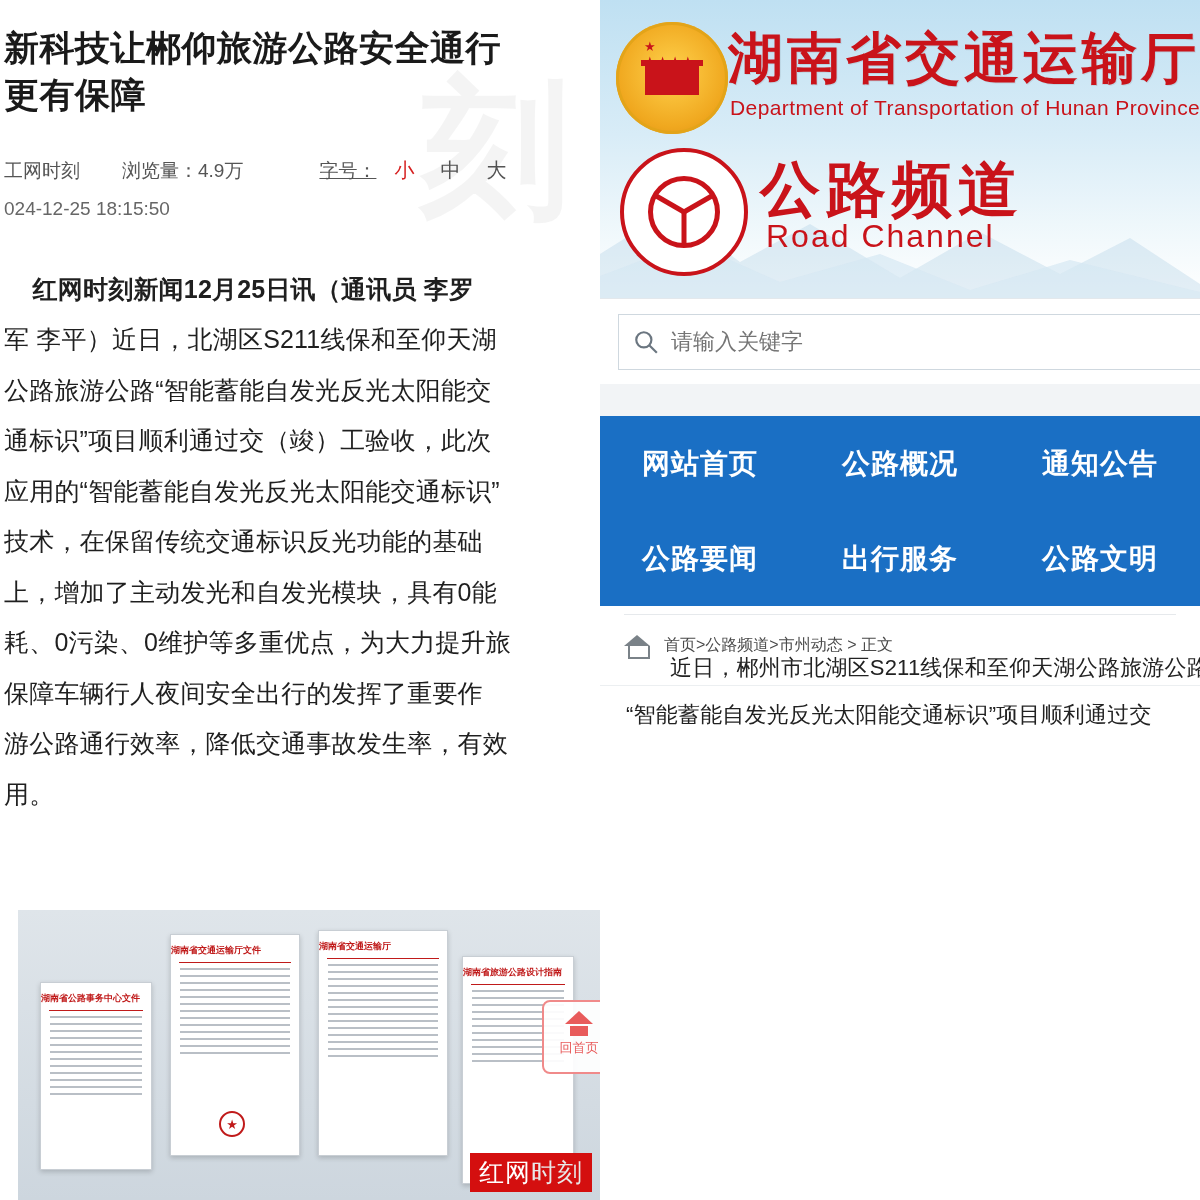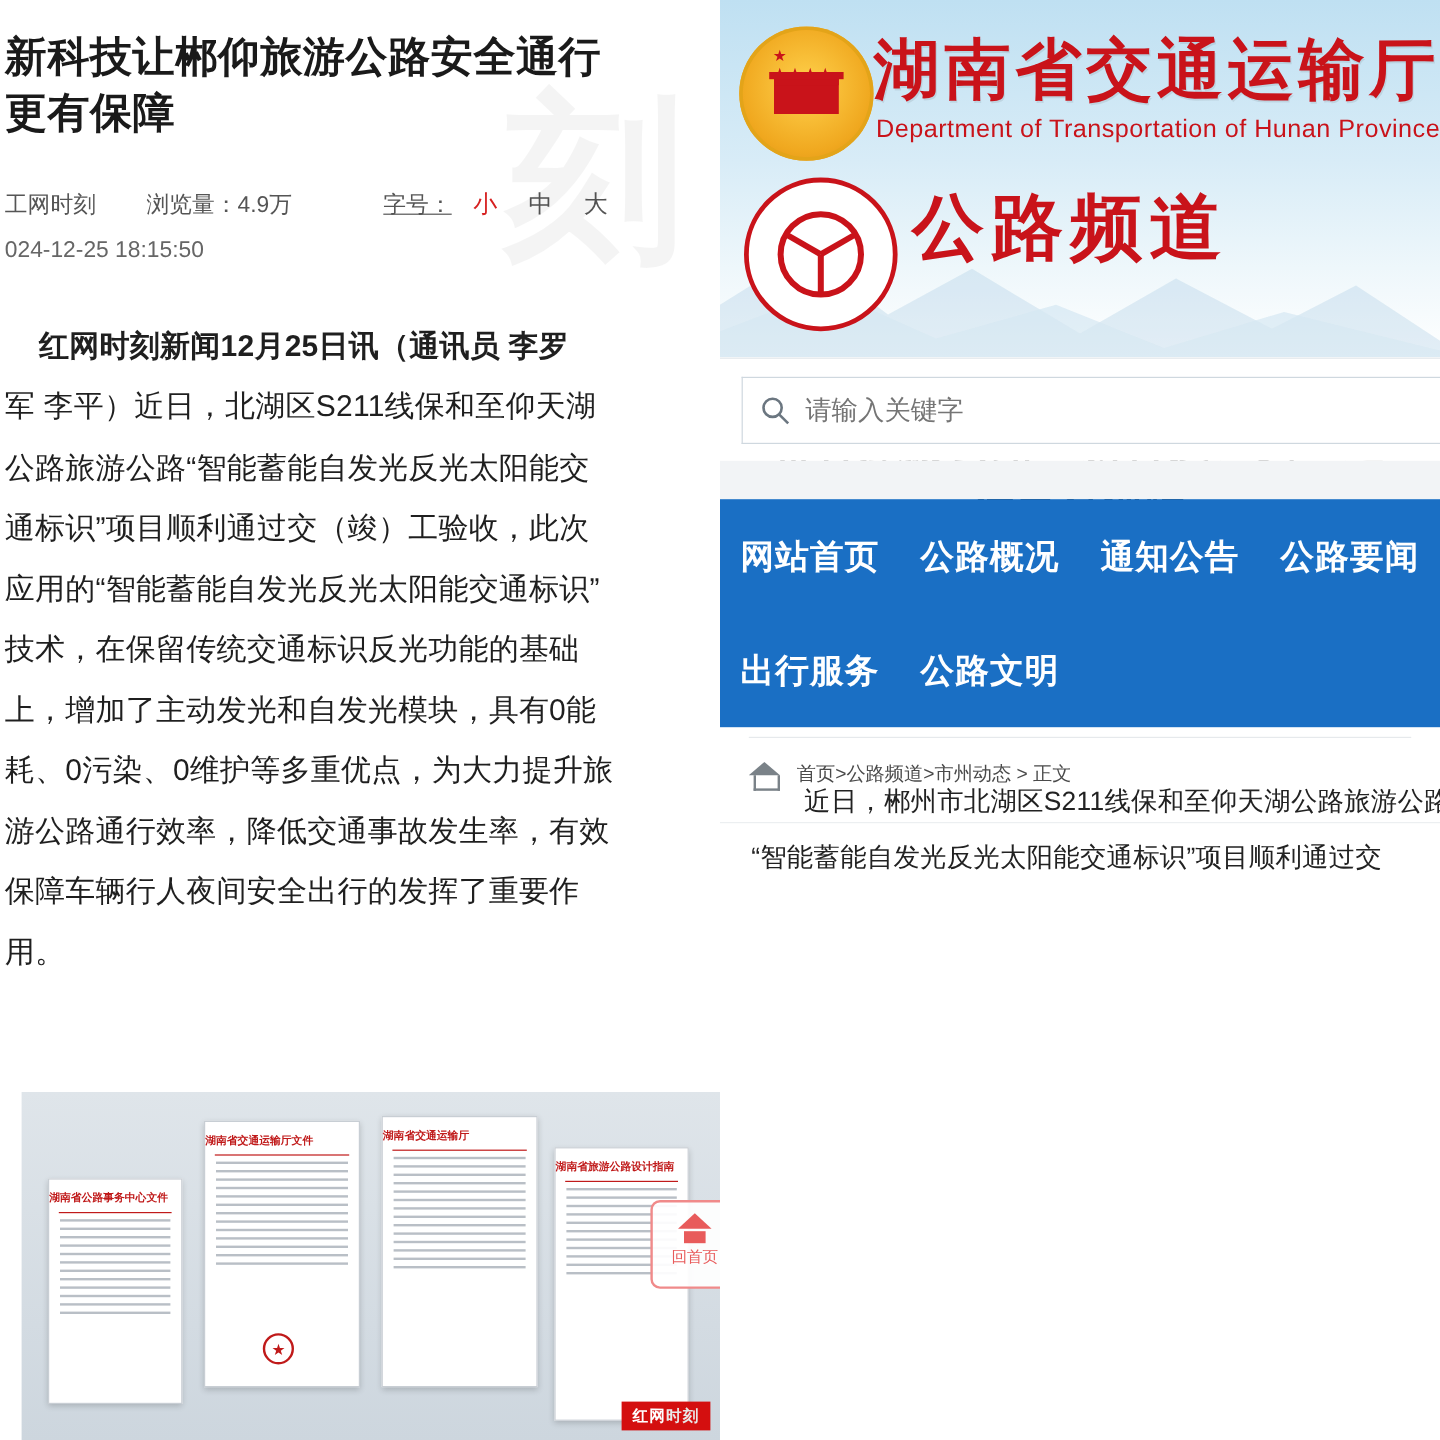--- a/index.html
+++ b/index.html
@@ -112,22 +112,22 @@
     color: #c01a1a;
     font-size: 13px;
     text-align: center;
     line-height: 24px;
   }
   .hongwang-badge {
     position: absolute;
     right: 8px; bottom: 8px;
     background: #d40f0f;
     color: #fff;
-    font-size: 13px;
-    font-weight: bold;
+    font-size: 25px;
+    font-weight: normal;
     padding: 3px 9px;
     letter-spacing: 1px;
   }
   .hongwang-badge .grey { color: #e8e8e8; }
   .backtop {
     position: absolute;
     left: 542px; top: 1000px;
     width: 74px; height: 74px;
     border: 2px solid #f08a8a;
     border-radius: 8px;
@@ -304,21 +304,21 @@
     cursor: pointer;
     font-family: "Liberation Sans", sans-serif;
   }
   .navgap { position:absolute; top: 384px; left:0; width:600px; height: 32px; background:#f2f4f6; }
   .navbar {
     position: absolute;
     left: 0; top: 416px;
     width: 600px; height: 190px;
     background: #1a6fc4;
     display: grid;
-    grid-template-columns: 1fr 1fr 1fr 1fr;
+    grid-template-columns: 1fr 1fr 1fr;
     grid-template-rows: 1fr 1fr;
     align-items: center;
     justify-items: center;
   }
   .navbar a {
     color: #fff;
     font-size: 28px;
     font-weight: bold;
     letter-spacing: 1px;
     text-decoration: none;
@@ -425,22 +425,22 @@
       <p>
         &nbsp;&nbsp;&nbsp;&nbsp;<b class="lead">红网时刻新闻12月25日讯（通讯员 李罗</b>
       </p>
       <p>军 李平）近日，北湖区S211线保和至仰天湖</p>
       <p>公路旅游公路“智能蓄能自发光反光太阳能交</p>
       <p>通标识”项目顺利通过交（竣）工验收，此次</p>
       <p>应用的“智能蓄能自发光反光太阳能交通标识”</p>
       <p>技术，在保留传统交通标识反光功能的基础</p>
       <p>上，增加了主动发光和自发光模块，具有0能</p>
       <p>耗、0污染、0维护等多重优点，为大力提升旅</p>
+      <p>保障车辆行人夜间安全出行的发挥了重要作</p>
       <p>游公路通行效率，降低交通事故发生率，有效</p>
-      <p>保障车辆行人夜间安全出行的发挥了重要作</p>
       <p>用。</p>
     </div>
 
     <div class="photo">
       <div class="doc" style="left:22px; top:52px; width:112px; height:188px;margin-top:20px;">
         <div class="doc-title">湖南省公路事务中心文件</div>
         <div class="doc-rule"></div>
         <div class="doc-lines">
           <i></i>
             <i></i>
@@ -542,20 +542,21 @@
       <div class="banner-sub">Department of Transportation of Hunan Province</div>
 
       <div class="road-logo">
         <div class="wheel"></div>
         <div class="spoke" style="transform:translate(-50%,0) rotate(0deg);"></div>
         <div class="spoke" style="transform:translate(-50%,0) rotate(120deg);"></div>
         <div class="spoke" style="transform:translate(-50%,0) rotate(240deg);"></div>
       </div>
 
       <div class="channel-cn">公路频道</div>
+      <div class="channel-en">Road Channel</div>
     </div>
 
     <div class="searchbar">
       <div class="search-box">
         <svg width="26" height="26" viewBox="0 0 24 24">
           <circle cx="10" cy="10" r="7" fill="none" stroke="#6b7680" stroke-width="2"></circle>
           <line x1="15" y1="15" x2="22" y2="22" stroke="#6b7680" stroke-width="2"></line>
         </svg>
         <input class="search-input" type="text" placeholder="请输入关键字" style="">
       </div>

